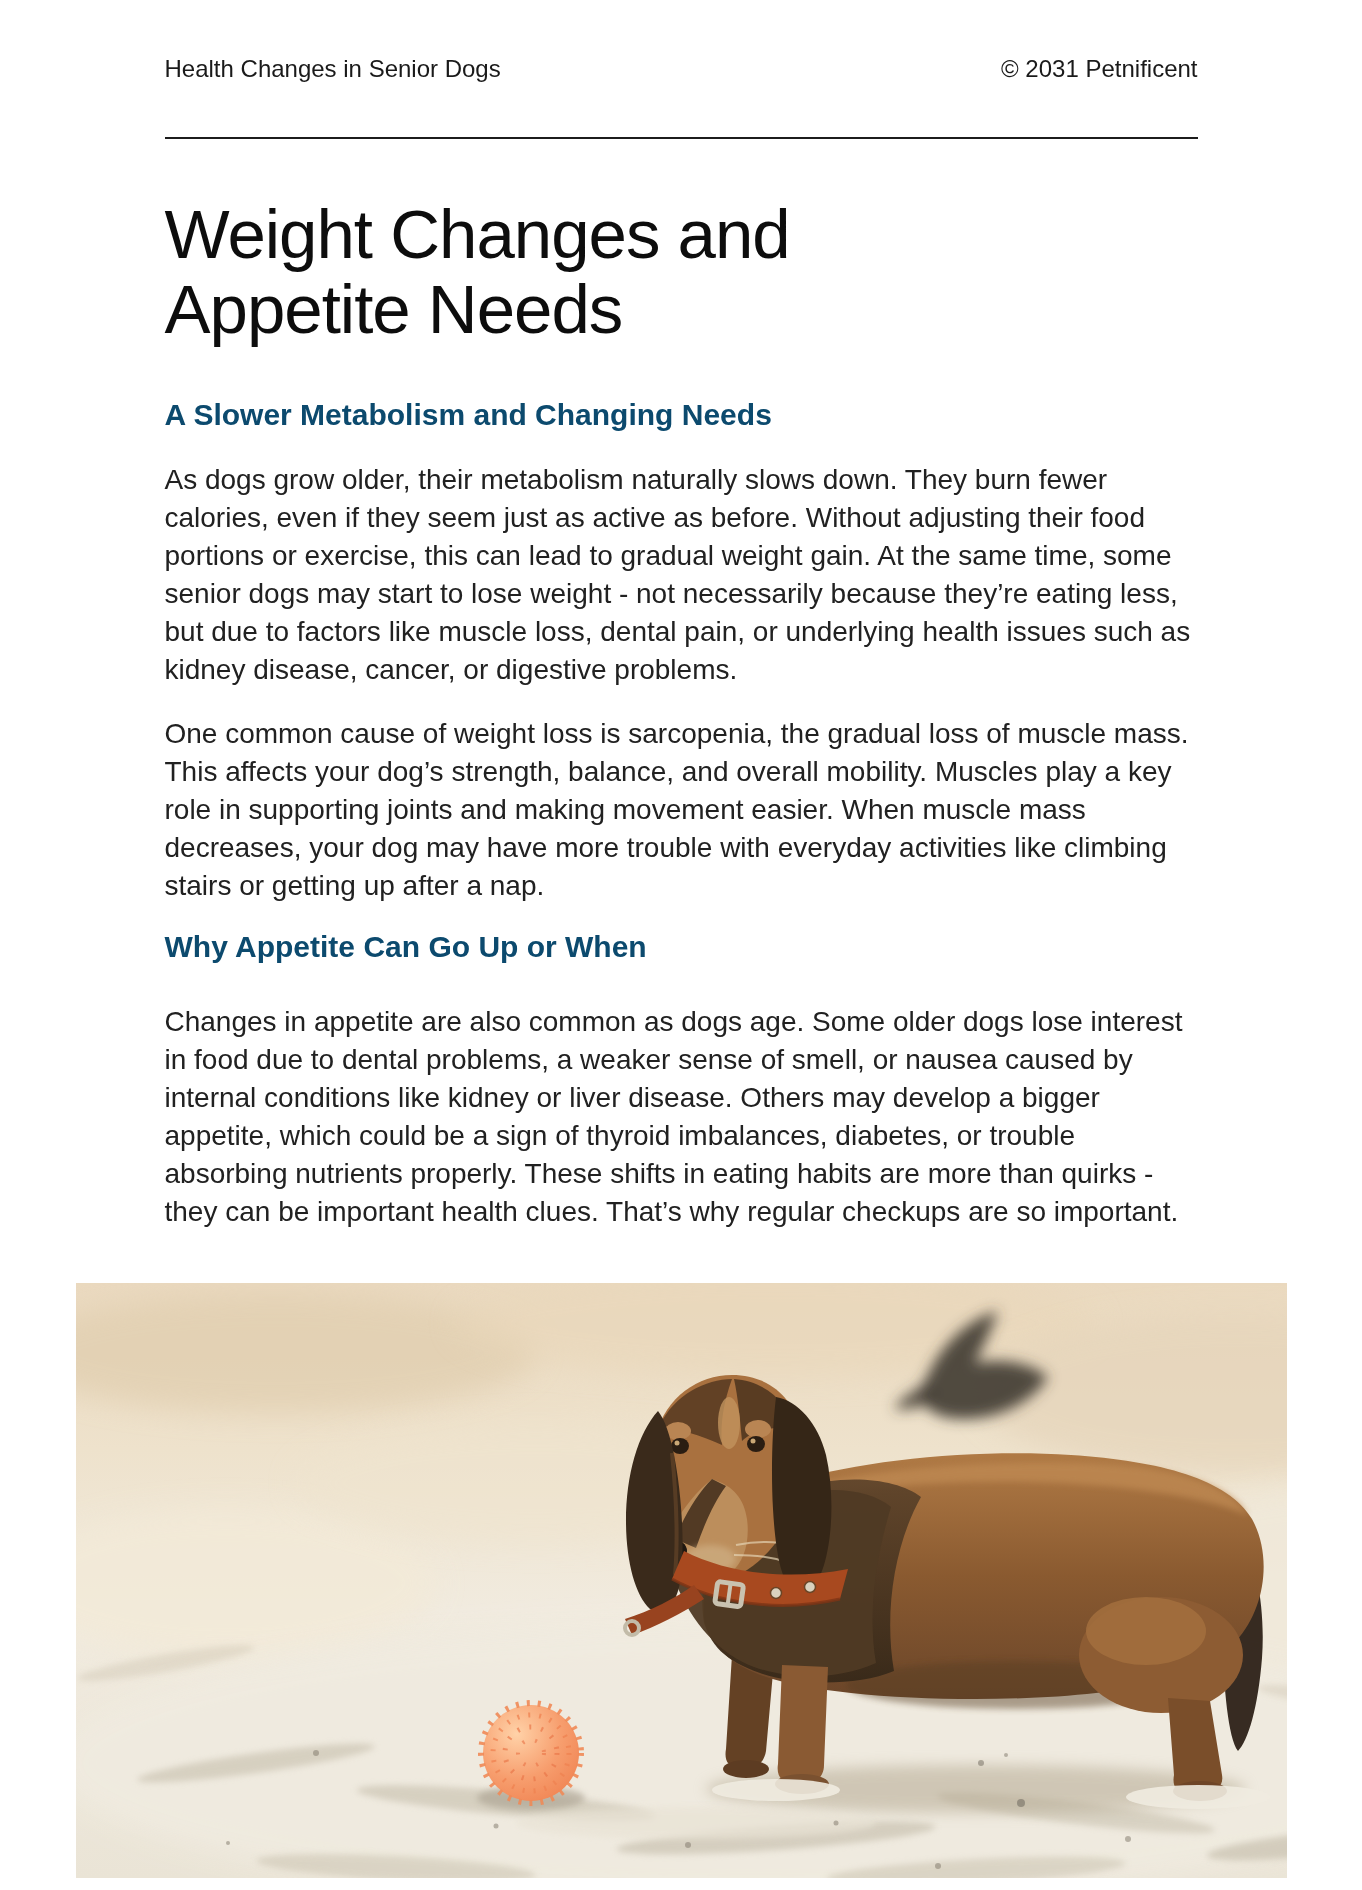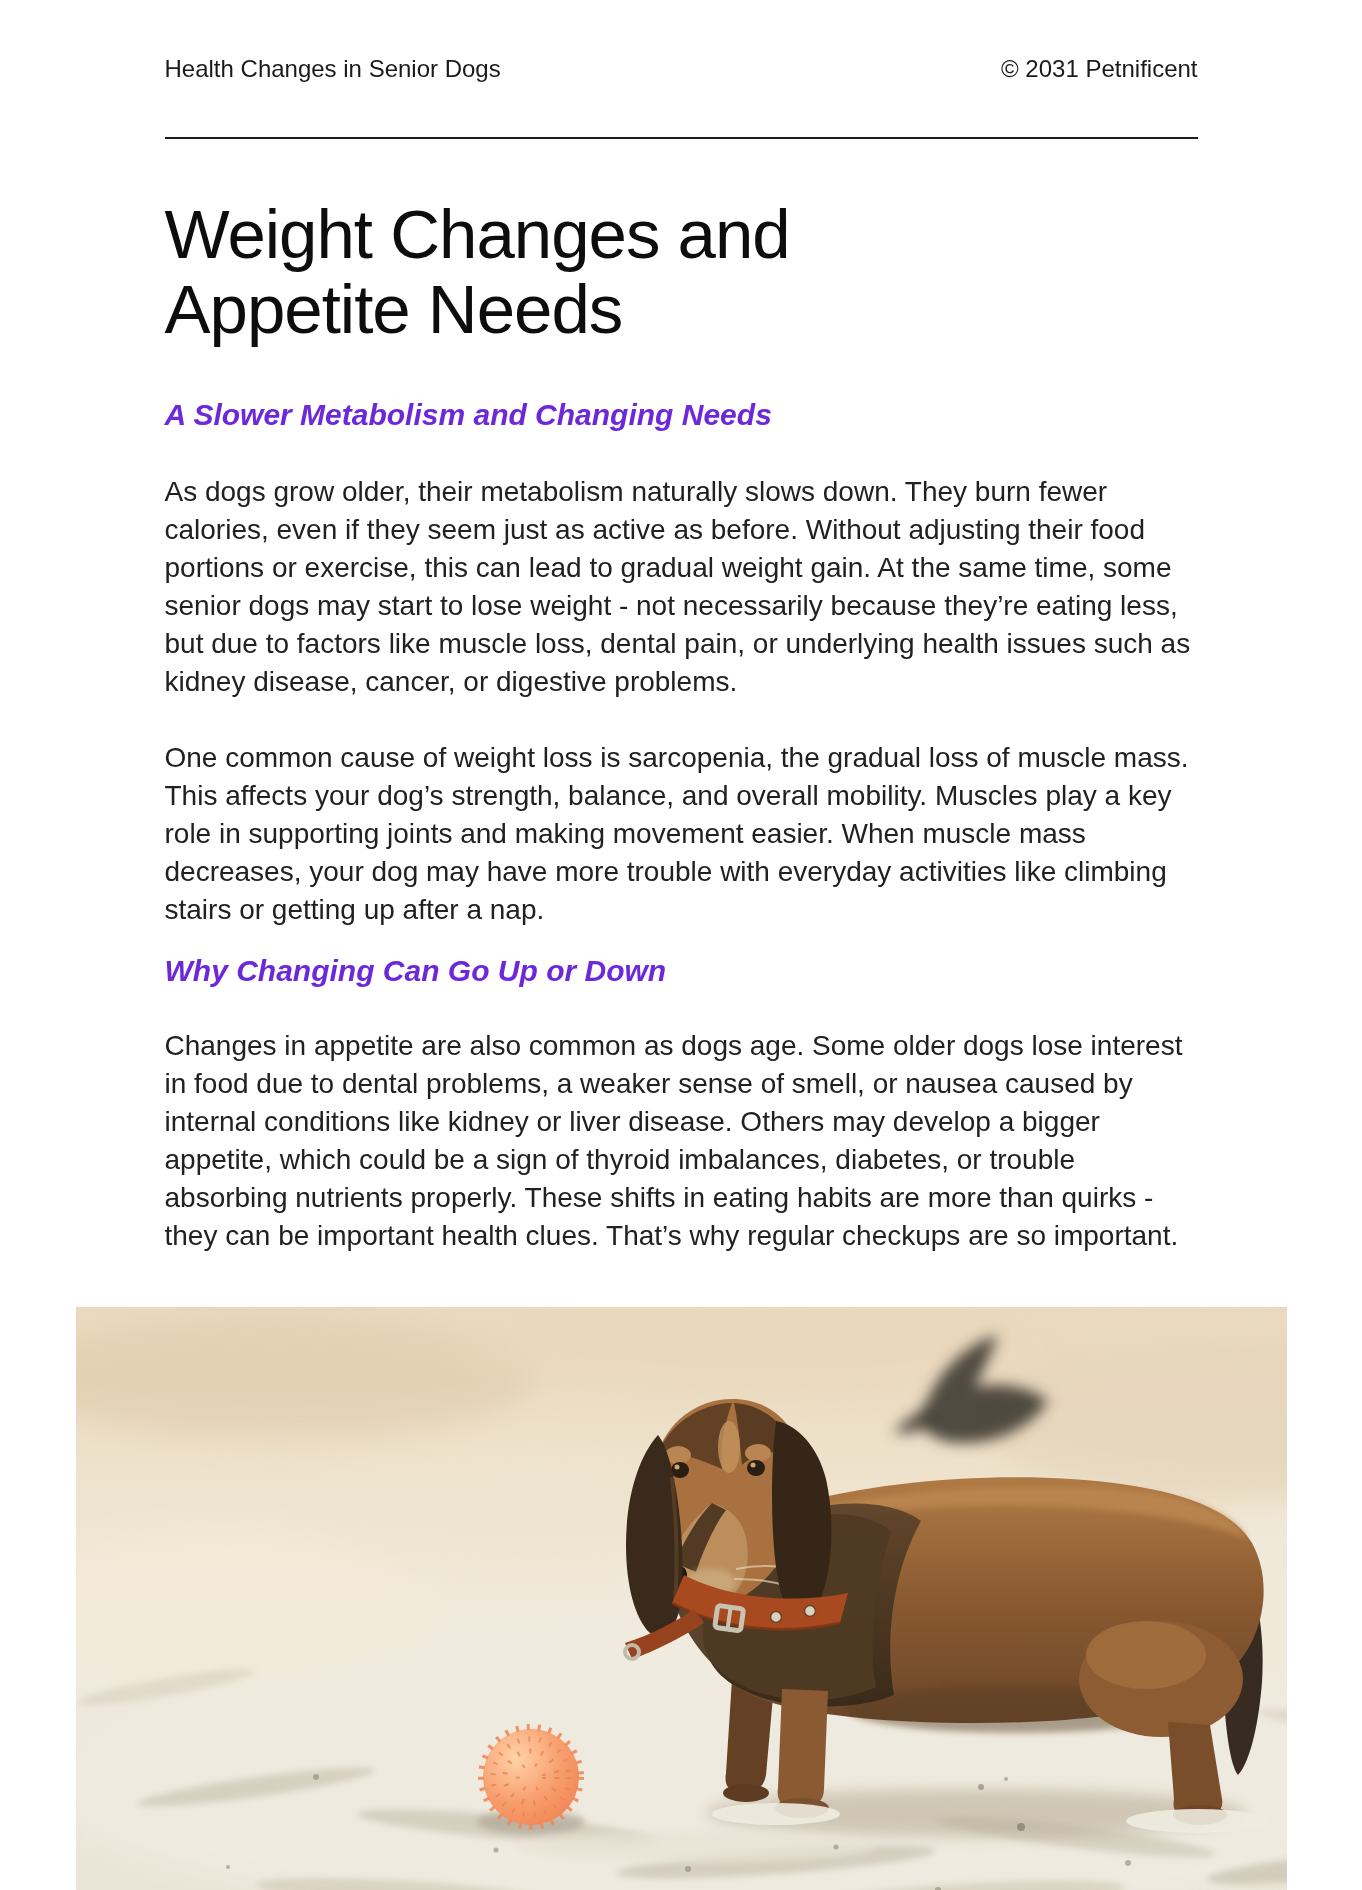--- a/index.html
+++ b/index.html
@@ -22,25 +22,25 @@
     margin-top:53px; height:2px; background:#1c1c1c; width:100%;
   }
   .doc-title {
     margin-top:58px;
     font-size:69px; line-height:75px; font-weight:400;
     letter-spacing:-1px; color:#0d0d0d;
   }
   .doc-title span { display:block; }
   .subhead {
     margin-top:48px;
-    font-size:30px; line-height:40px; font-weight:700; color:#6d28d9;font-style:italic;
+    font-size:30px; line-height:40px; font-weight:700; color:#0c4a6e;
   }
   .subhead.tight { margin-top:22px; }
   .para {
-    margin-top:38px;
+    margin-top:26px;
     font-size:28px; line-height:38px; color:#212121;
     max-width:1184px;
   }
   .para + .para { }
   .para.after-head { margin-top:36px; }
   .photo-figure {
     margin-top:52px;
     width:1362px; height:595px;
     overflow:hidden;
     background:#ece3d2;
@@ -62,21 +62,21 @@
 
     <h1 class="doc-title">
       <span>Weight Changes and</span>
       <span>Appetite Needs</span>
     </h1>
 
     <h2 class="subhead">A Slower Metabolism and Changing Needs</h2>
     <p class="para">As dogs grow older, their metabolism naturally slows down. They burn fewer calories, even if they seem just as active as before. Without adjusting their food portions or exercise, this can lead to gradual weight gain. At the same time, some senior dogs may start to lose weight - not necessarily because they’re eating less, but due to factors like muscle loss, dental pain, or underlying health issues such as kidney disease, cancer, or digestive problems.</p>
     <p class="para">One common cause of weight loss is sarcopenia, the gradual loss of muscle mass. This affects your dog’s strength, balance, and overall mobility. Muscles play a key role in supporting joints and making movement easier. When muscle mass decreases, your dog may have more trouble with everyday activities like climbing stairs or getting up after a nap.</p>
 
-    <h2 class="subhead tight">Why Changing Can Go Up or Down</h2>
+    <h2 class="subhead tight">Why Appetite Can Go Up or When</h2>
     <p class="para after-head">Changes in appetite are also common as dogs age. Some older dogs lose interest in food due to dental problems, a weaker sense of smell, or nausea caused by internal conditions like kidney or liver disease. Others may develop a bigger appetite, which could be a sign of thyroid imbalances, diabetes, or trouble absorbing nutrients properly. These shifts in eating habits are more than quirks - they can be important health clues. That’s why regular checkups are so important.</p>
 
   </div>
 
   <figure class="photo-figure" role="img" aria-label="An overweight senior dachshund with a brown leather collar stands on a sandy beach beside an orange spiky ball, with a blurred dark bird in the background.">
     <svg viewBox="0 0 1362 595" preserveAspectRatio="none">
       <defs>
         <linearGradient id="gradSand" x1="0" y1="0" x2="0" y2="1">
           <stop offset="0" stop-color="#ead9bf"></stop>
           <stop offset="0.28" stop-color="#eee2cc"></stop>

